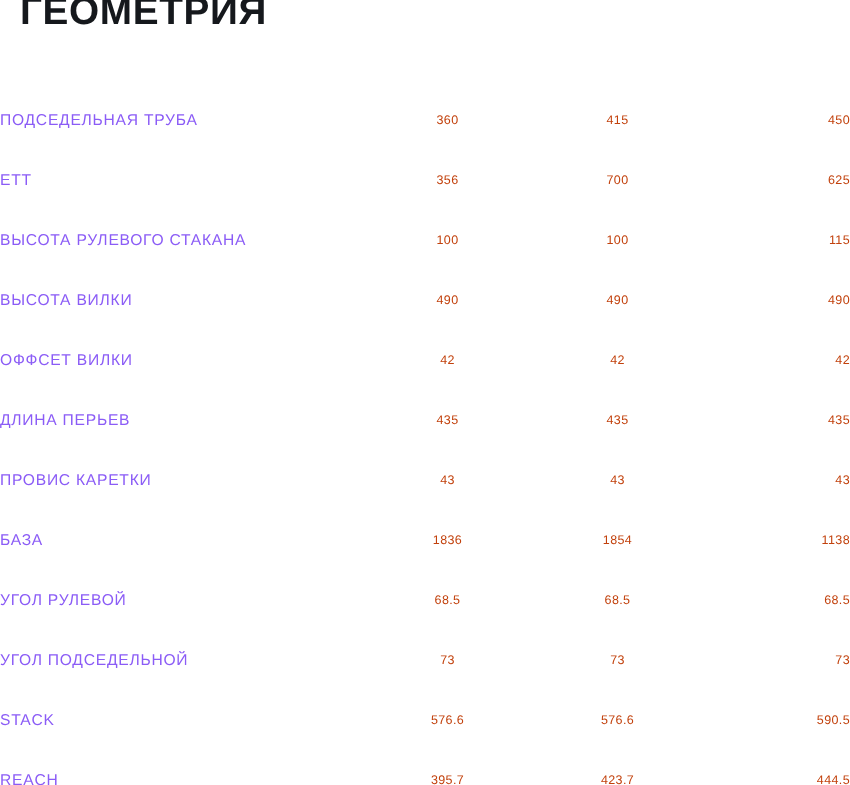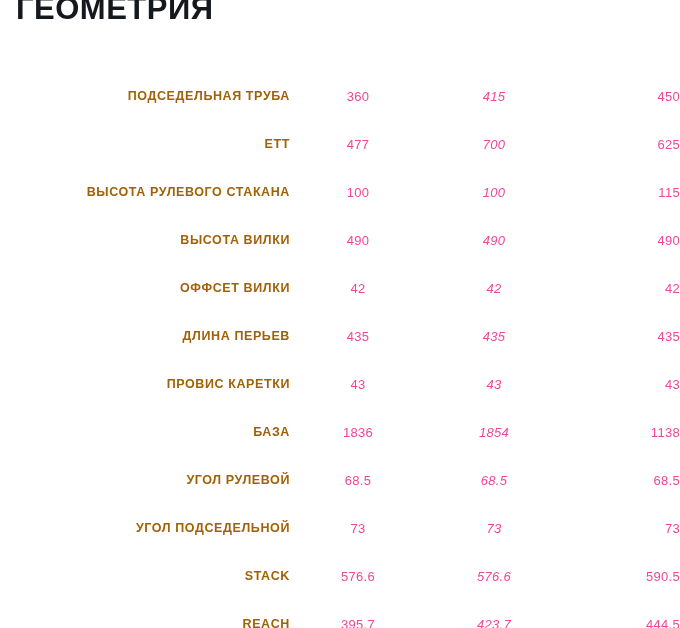--- a/index.html
+++ b/index.html
@@ -43,57 +43,56 @@
     height: 48px;
   }
   table.geo td {
     padding: 0;
     vertical-align: middle;
   }
   td.label {
     width: 290px;
     padding-left: 16px;
     font-size: 12.5px;
-    font-weight: 700;
+    font-weight: 400;
     letter-spacing: 0.6px;
-    color: #a16207;
+    color: #8b5cf6;
     text-transform: uppercase;
     white-space: nowrap;
-    text-align: right;
   }
   td.val {
     width: 130px;
     text-align: center;
-    font-size: 13px;
+    font-size: 10px;
     font-weight: 400;
     letter-spacing: 0.3px;
-    color: #ec4899;
+    color: #c2410c;
   }
   td.val.c1 { width: 136px; }
-  td.val.c2 { width: 136px; font-style: italic; }
+  td.val.c2 { width: 136px; }
   td.val.c3 { width: 118px; text-align: right; padding-right: 18px; }
 </style>
 </head>
 <body>
 
 <div class="page">
 
   <div class="title">ГЕОМЕТРИЯ</div>
 
   <table class="geo">
     <tbody>
       <tr>
         <td class="label">ПОДСЕДЕЛЬНАЯ ТРУБА</td>
         <td class="val c1">360</td>
         <td class="val c2">415</td>
         <td class="val c3">450</td>
       </tr>
       <tr>
         <td class="label">ETT</td>
-        <td class="val c1">477</td>
+        <td class="val c1">356</td>
         <td class="val c2">700</td>
         <td class="val c3">625</td>
       </tr>
       <tr>
         <td class="label">ВЫСОТА РУЛЕВОГО СТАКАНА</td>
         <td class="val c1">100</td>
         <td class="val c2">100</td>
         <td class="val c3">115</td>
       </tr>
       <tr>

